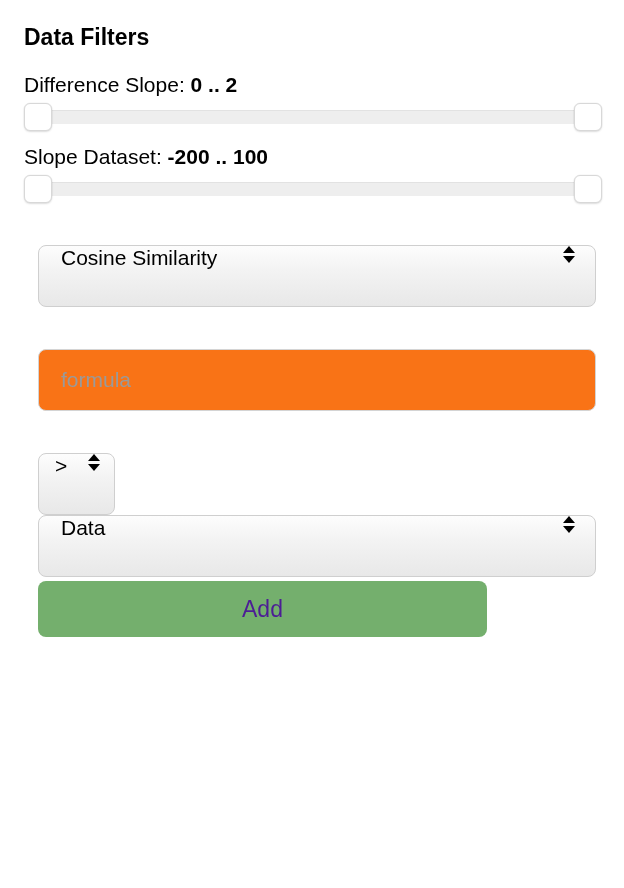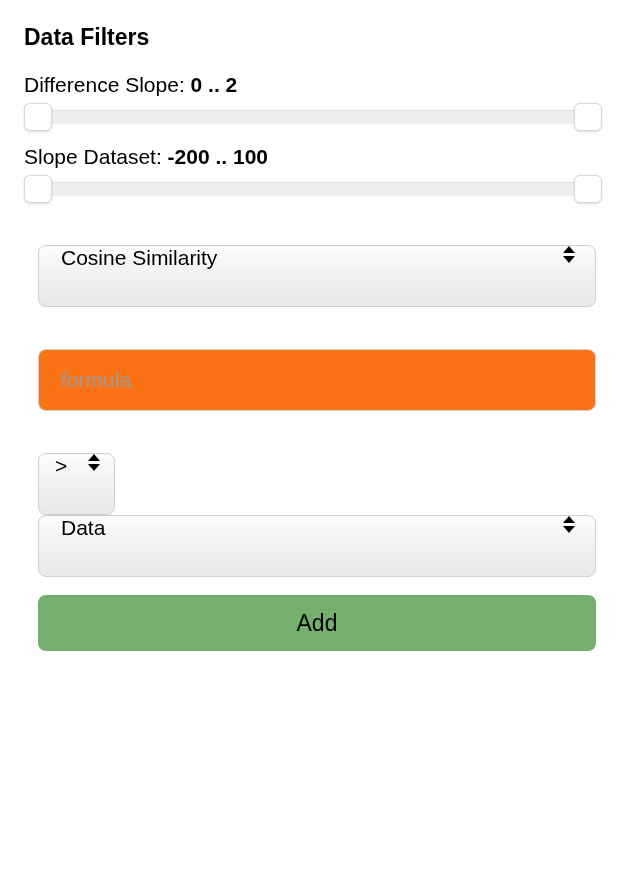--- a/index.html
+++ b/index.html
@@ -107,29 +107,29 @@
       margin-top: 28px;
       margin-bottom: 6px;
     }
     .select.dataset {
       margin-top: 0;
     }
     .add-btn {
       display: flex;
       align-items: center;
       justify-content: center;
-      width: 558px;
+      width: 449px;
       height: 56px;
       border-radius: 8px;
       background: #74af6d;
-      color: #000000;
+      color: #4c1d95;
       font-size: 23px;
       font-weight: 400;
       border: none;
-      margin-top: 18px;
+      margin-top: 4px;
       cursor: pointer;
     }
     .caret-stack {
       display: flex;
       flex-direction: column;
       line-height: 6px;
       font-size: 11px;
     }
     .caret-stack .up, .caret-stack .down {
       width: 0;

